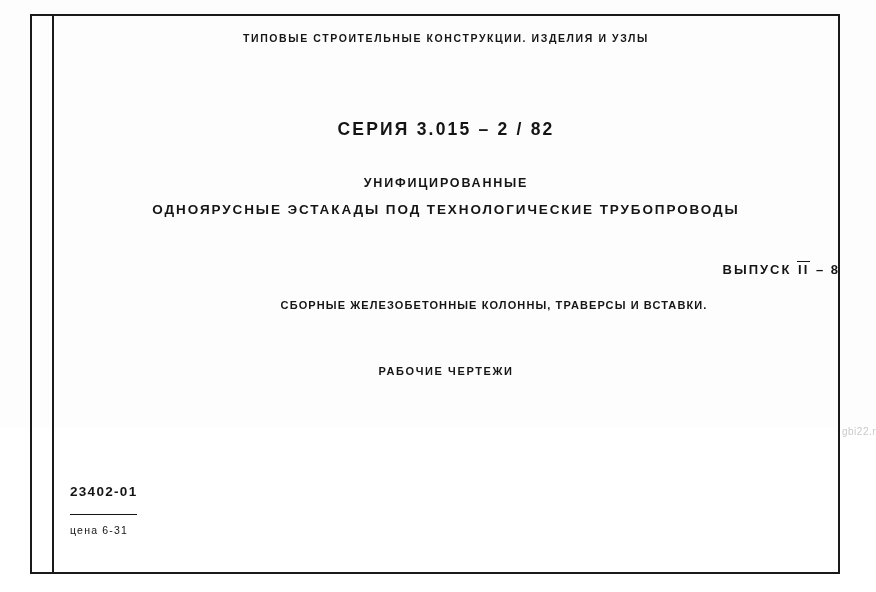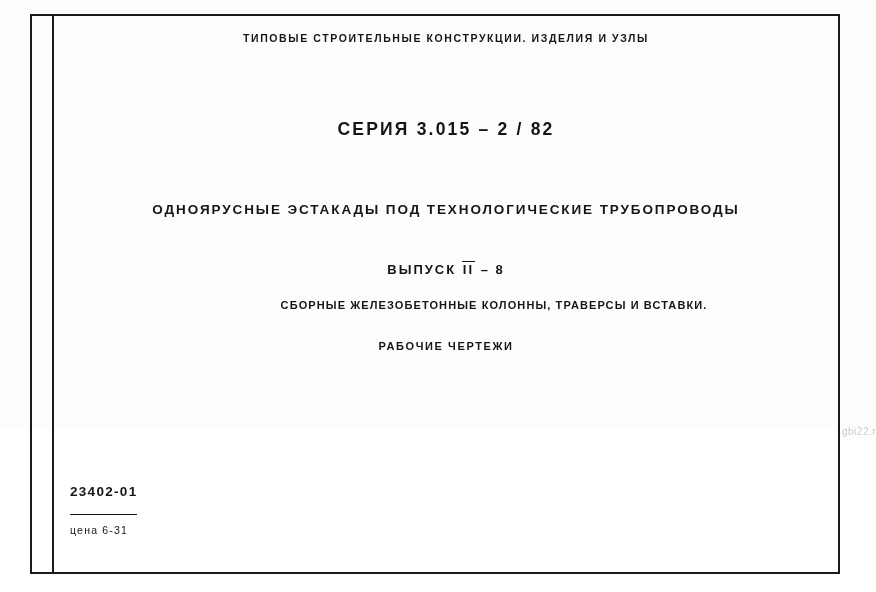--- a/index.html
+++ b/index.html
@@ -86,20 +86,21 @@
     font-size: 13.5px;
     font-weight: 700;
     letter-spacing: 1.9px;
   }
 
   .issue {
     top: 248px;
     font-size: 13px;
     font-weight: 700;
     letter-spacing: 2px;
+    text-align: right;
   }
 
   .issue .roman {
     border-top: 1.4px solid #151515;
     padding: 0 1px;
   }
 
   .sub-1 {
     top: 285px;
     font-size: 11px;
@@ -114,21 +115,21 @@
     font-weight: 700;
     letter-spacing: 1.1px;
   }
 
   .sub-2 .roman {
     border-top: 1.3px solid #151515;
     padding: 0 1px;
   }
 
   .sub-3 {
-    top: 326px;
+    top: 351px;
     font-size: 11px;
     font-weight: 700;
     letter-spacing: 1.6px;
   }
 
   
   .watermark {
     position: absolute;
     left: 790px;
     top: 412px;
@@ -171,20 +172,21 @@
 
   <div class="sheet-border"></div>
   <div class="binding-line"></div>
 
   <div class="content">
 
     <div class="t header-line">ТИПОВЫЕ  СТРОИТЕЛЬНЫЕ  КОНСТРУКЦИИ.  ИЗДЕЛИЯ  И  УЗЛЫ</div>
 
     <div class="t series">СЕРИЯ  3.015 – 2 / 82</div>
 
+    <div class="t title-1">УНИФИЦИРОВАННЫЕ</div>
 
     <div class="t title-2">ОДНОЯРУСНЫЕ  ЭСТАКАДЫ  ПОД  ТЕХНОЛОГИЧЕСКИЕ  ТРУБОПРОВОДЫ</div>
 
     <div class="t issue">
       <span>ВЫПУСК</span>
       <span class="roman">II</span>
       <span>– 8</span>
     </div>
 
     <div class="t sub-1">СБОРНЫЕ ЖЕЛЕЗОБЕТОННЫЕ  КОЛОННЫ, ТРАВЕРСЫ И ВСТАВКИ.</div>

